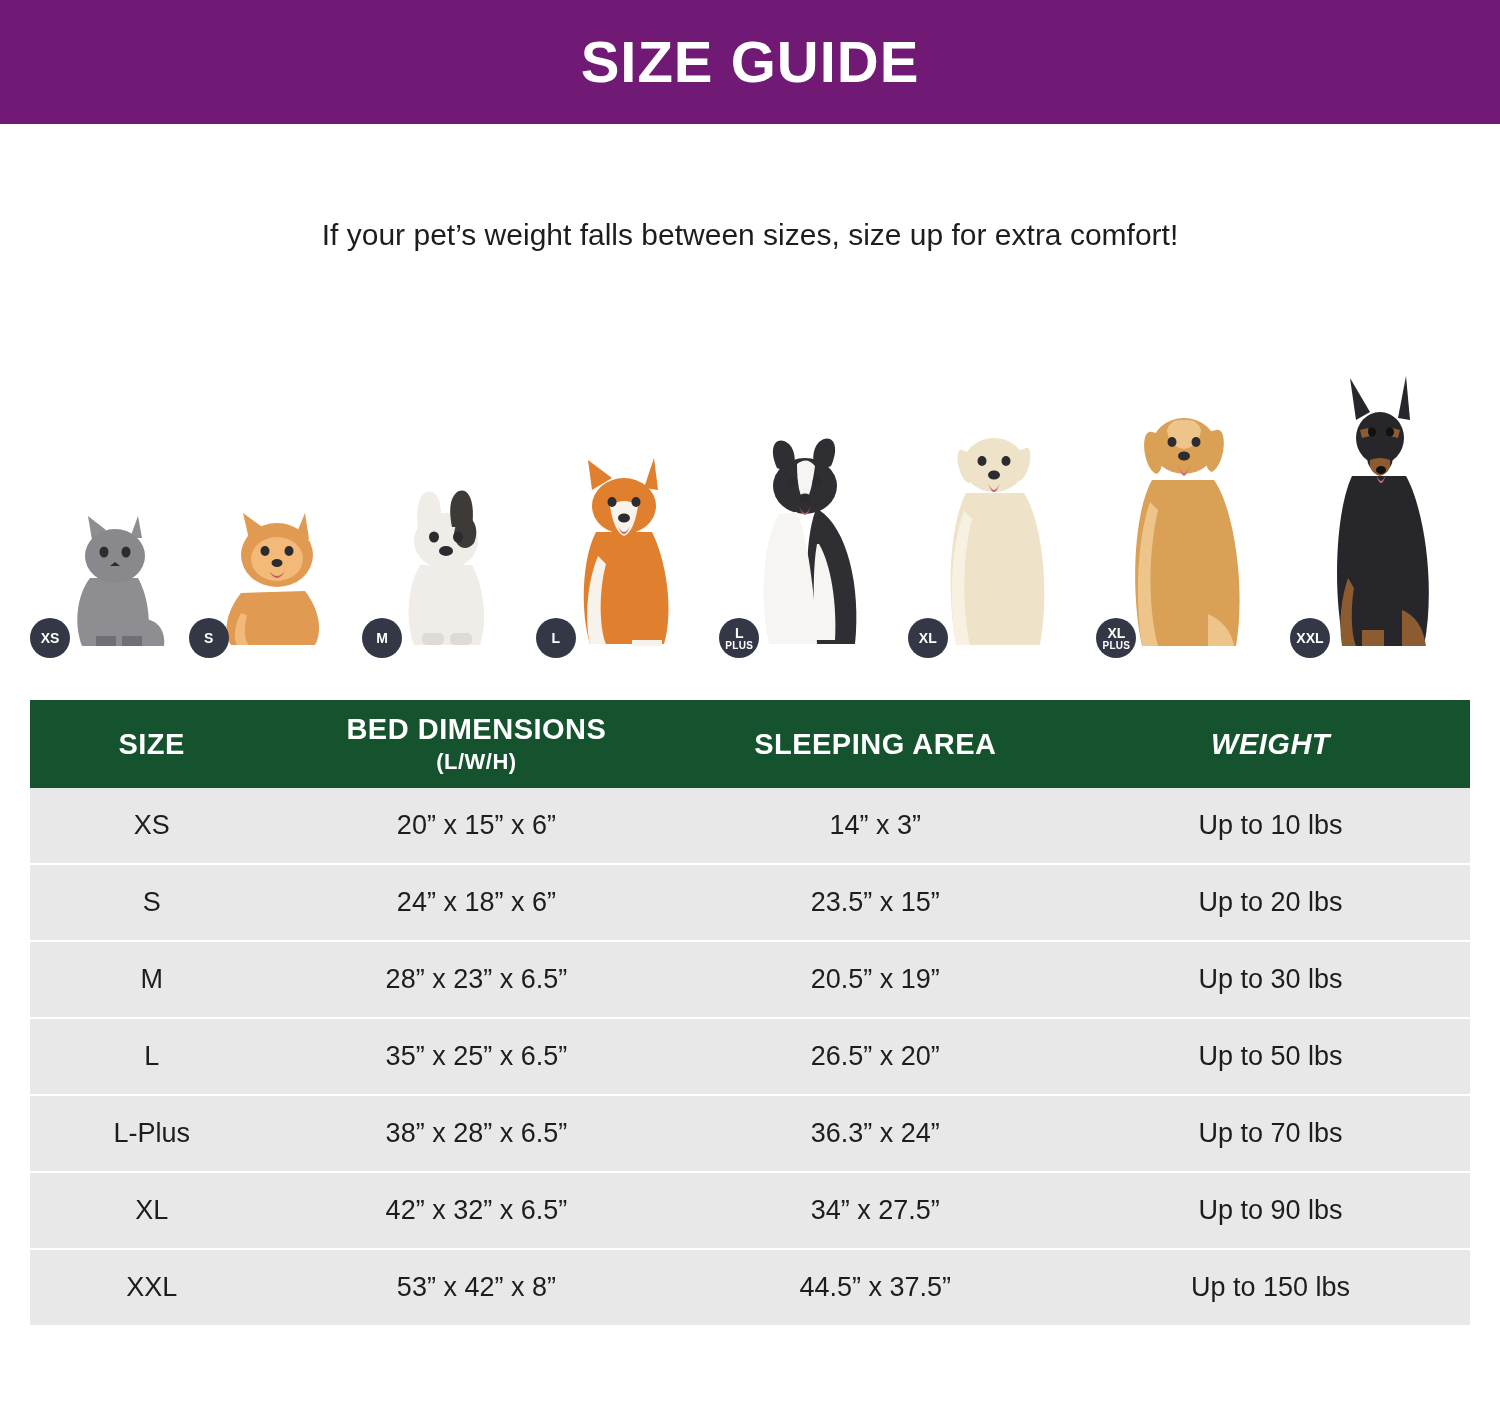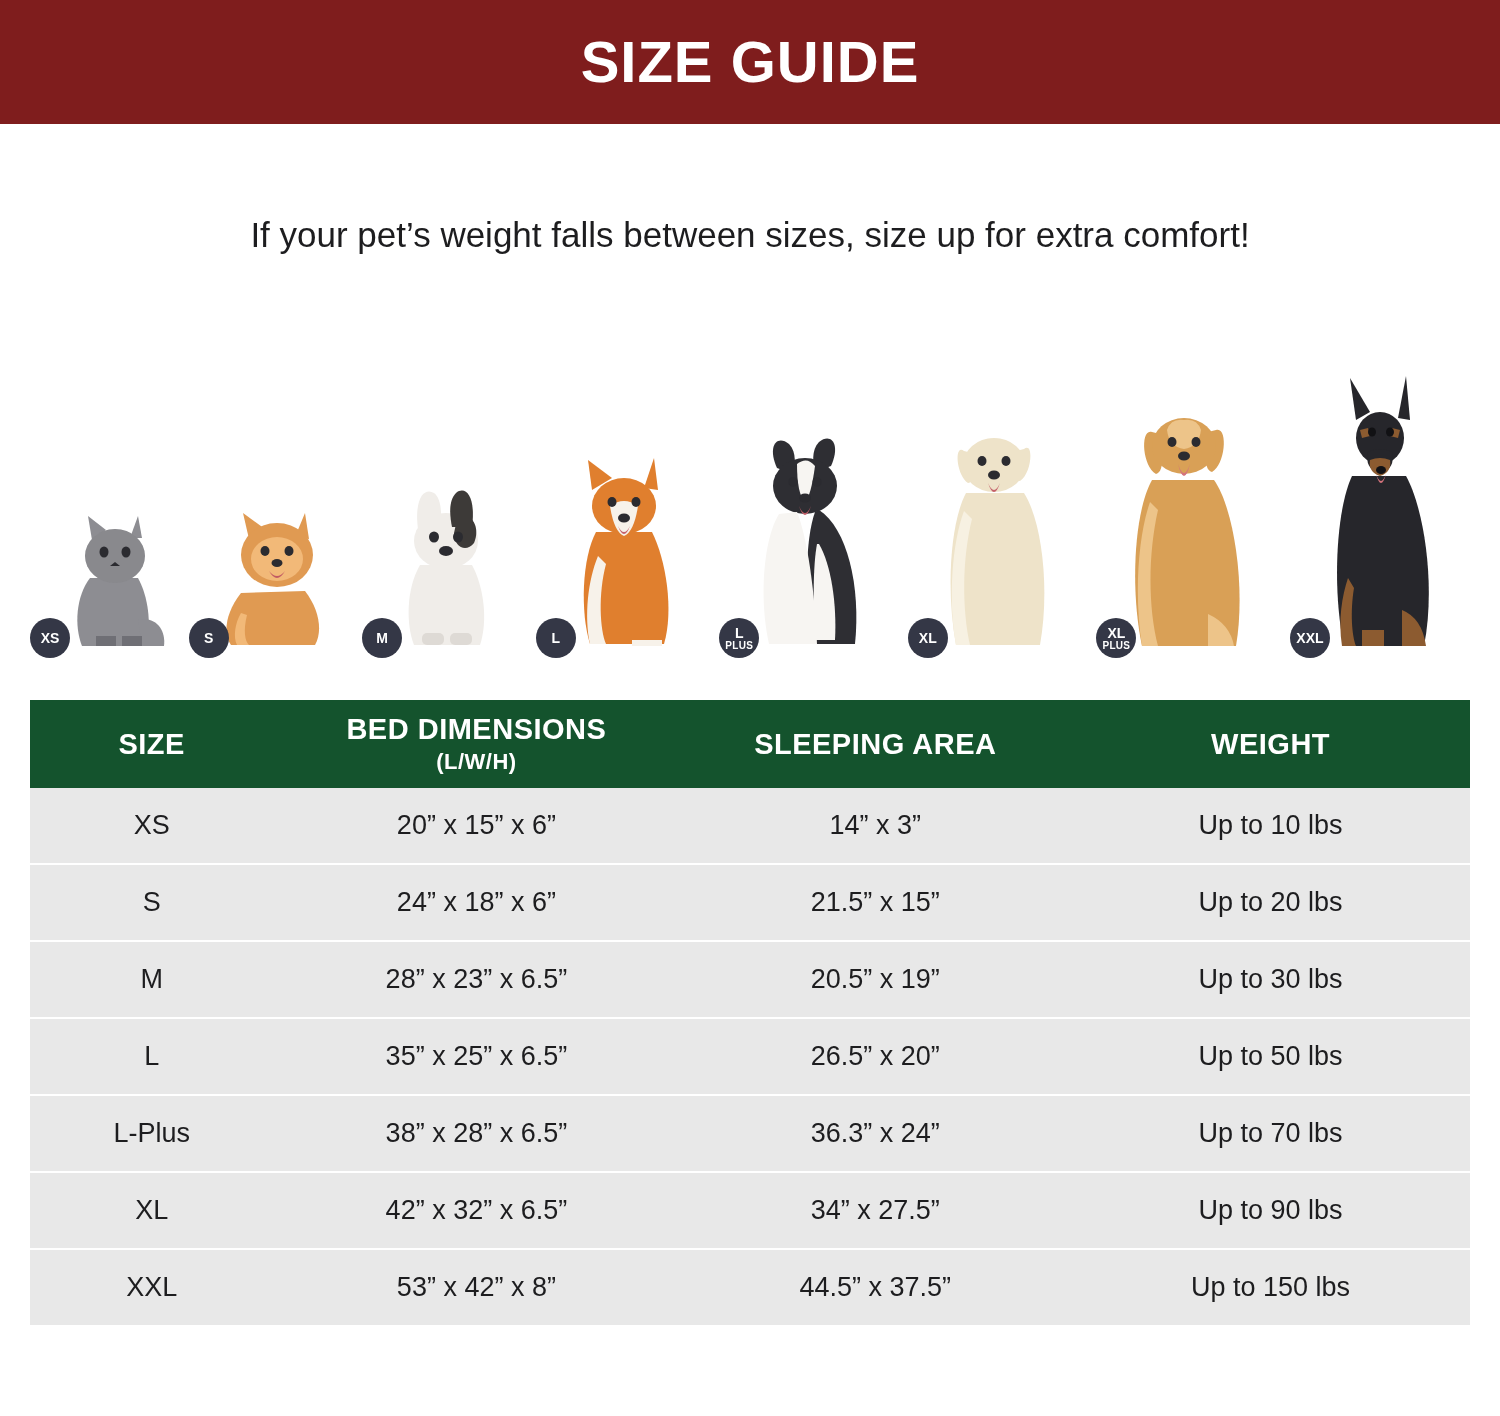--- a/index.html
+++ b/index.html
@@ -10,21 +10,21 @@
   body {
     width: 1500px;
     height: 1416px;
     font-family: "Liberation Sans", sans-serif;
     color: #1d1d1f;
     overflow: hidden;
   }
 
   
   .header-bar {
-    background: #7f1d1d;
+    background: #701a75;
     height: 124px;
     display: flex;
     align-items: center;
     justify-content: center;
   }
   .header-title {
     color: #ffffff;
     font-size: 58px;
     font-weight: bold;
     letter-spacing: 1px;
@@ -33,21 +33,21 @@
 
   
   .subtitle-wrap {
     height: 110px;
     display: flex;
     align-items: center;
     justify-content: center;
     padding-top: 56px;
   }
   .subtitle {
-    font-size: 35px;
+    font-size: 30px;
     color: #1d1d1f;
     font-weight: normal;
     text-align: center;
   }
 
   
   .pets-row {
     position: relative;
     height: 340px;
     margin: 28px 30px 0 30px;
@@ -126,21 +126,21 @@
     background: #e8e8e8;
     border-bottom: 2px solid #ffffff;
     padding: 0;
   }
   table.size-table tbody tr:last-child td {
     border-bottom: none;
   }
   .col-size    { width: 16.9%; }
   .col-dims    { width: 28.2%; }
   .col-sleep   { width: 27.2%; }
-  .col-weight  { width: 27.7%; }
+  .col-weight  { width: 27.7%; font-style: italic; }
 </style>
 </head>
 <body>
 
 <div class="header-bar">
   <div class="header-title">SIZE GUIDE</div>
 </div>
 
 <div class="subtitle-wrap">
   <div class="subtitle">If your pet’s weight falls between sizes, size up for extra comfort!</div>
@@ -388,21 +388,21 @@
     <tbody>
       <tr>
         <td>XS</td>
         <td>20” x 15” x 6”</td>
         <td>14” x 3”</td>
         <td>Up to 10 lbs</td>
       </tr>
       <tr>
         <td>S</td>
         <td>24” x 18” x 6”</td>
-        <td>21.5” x 15”</td>
+        <td>23.5” x 15”</td>
         <td>Up to 20 lbs</td>
       </tr>
       <tr>
         <td>M</td>
         <td>28” x 23” x 6.5”</td>
         <td>20.5” x 19”</td>
         <td>Up to 30 lbs</td>
       </tr>
       <tr>
         <td>L</td>

